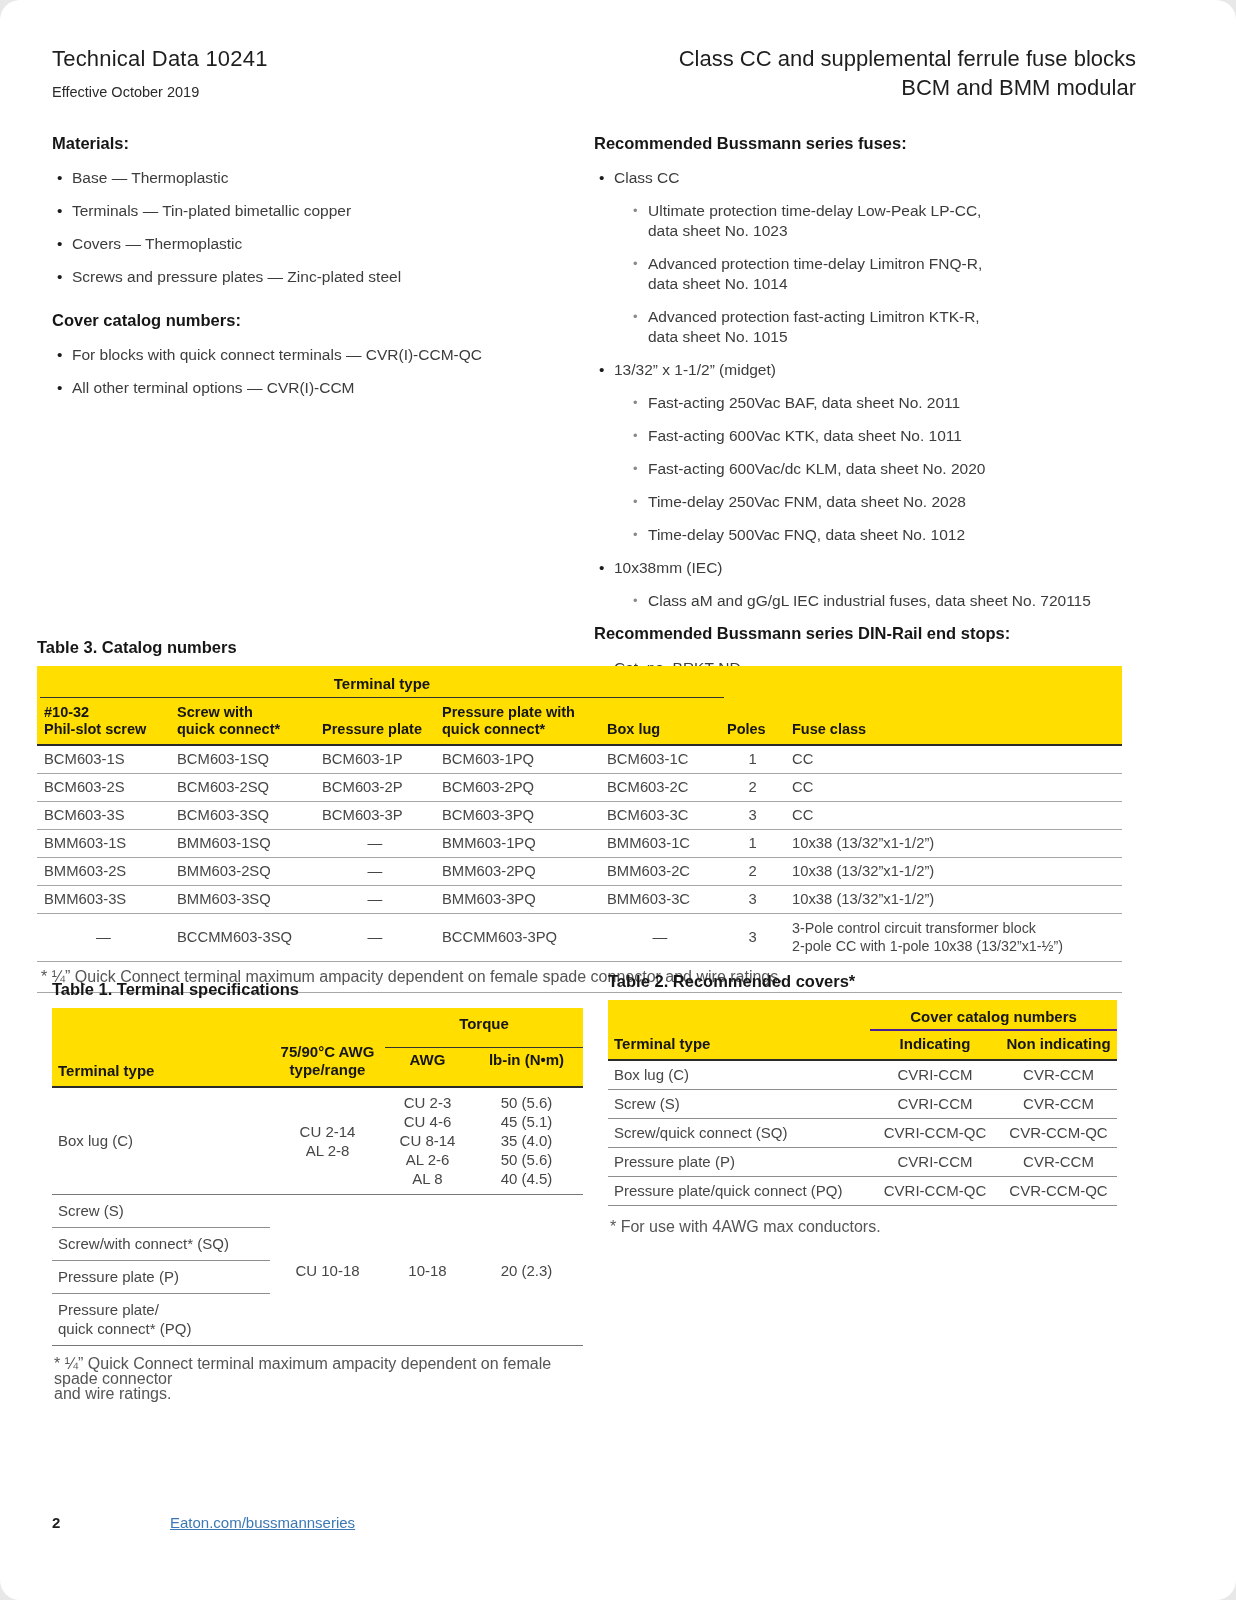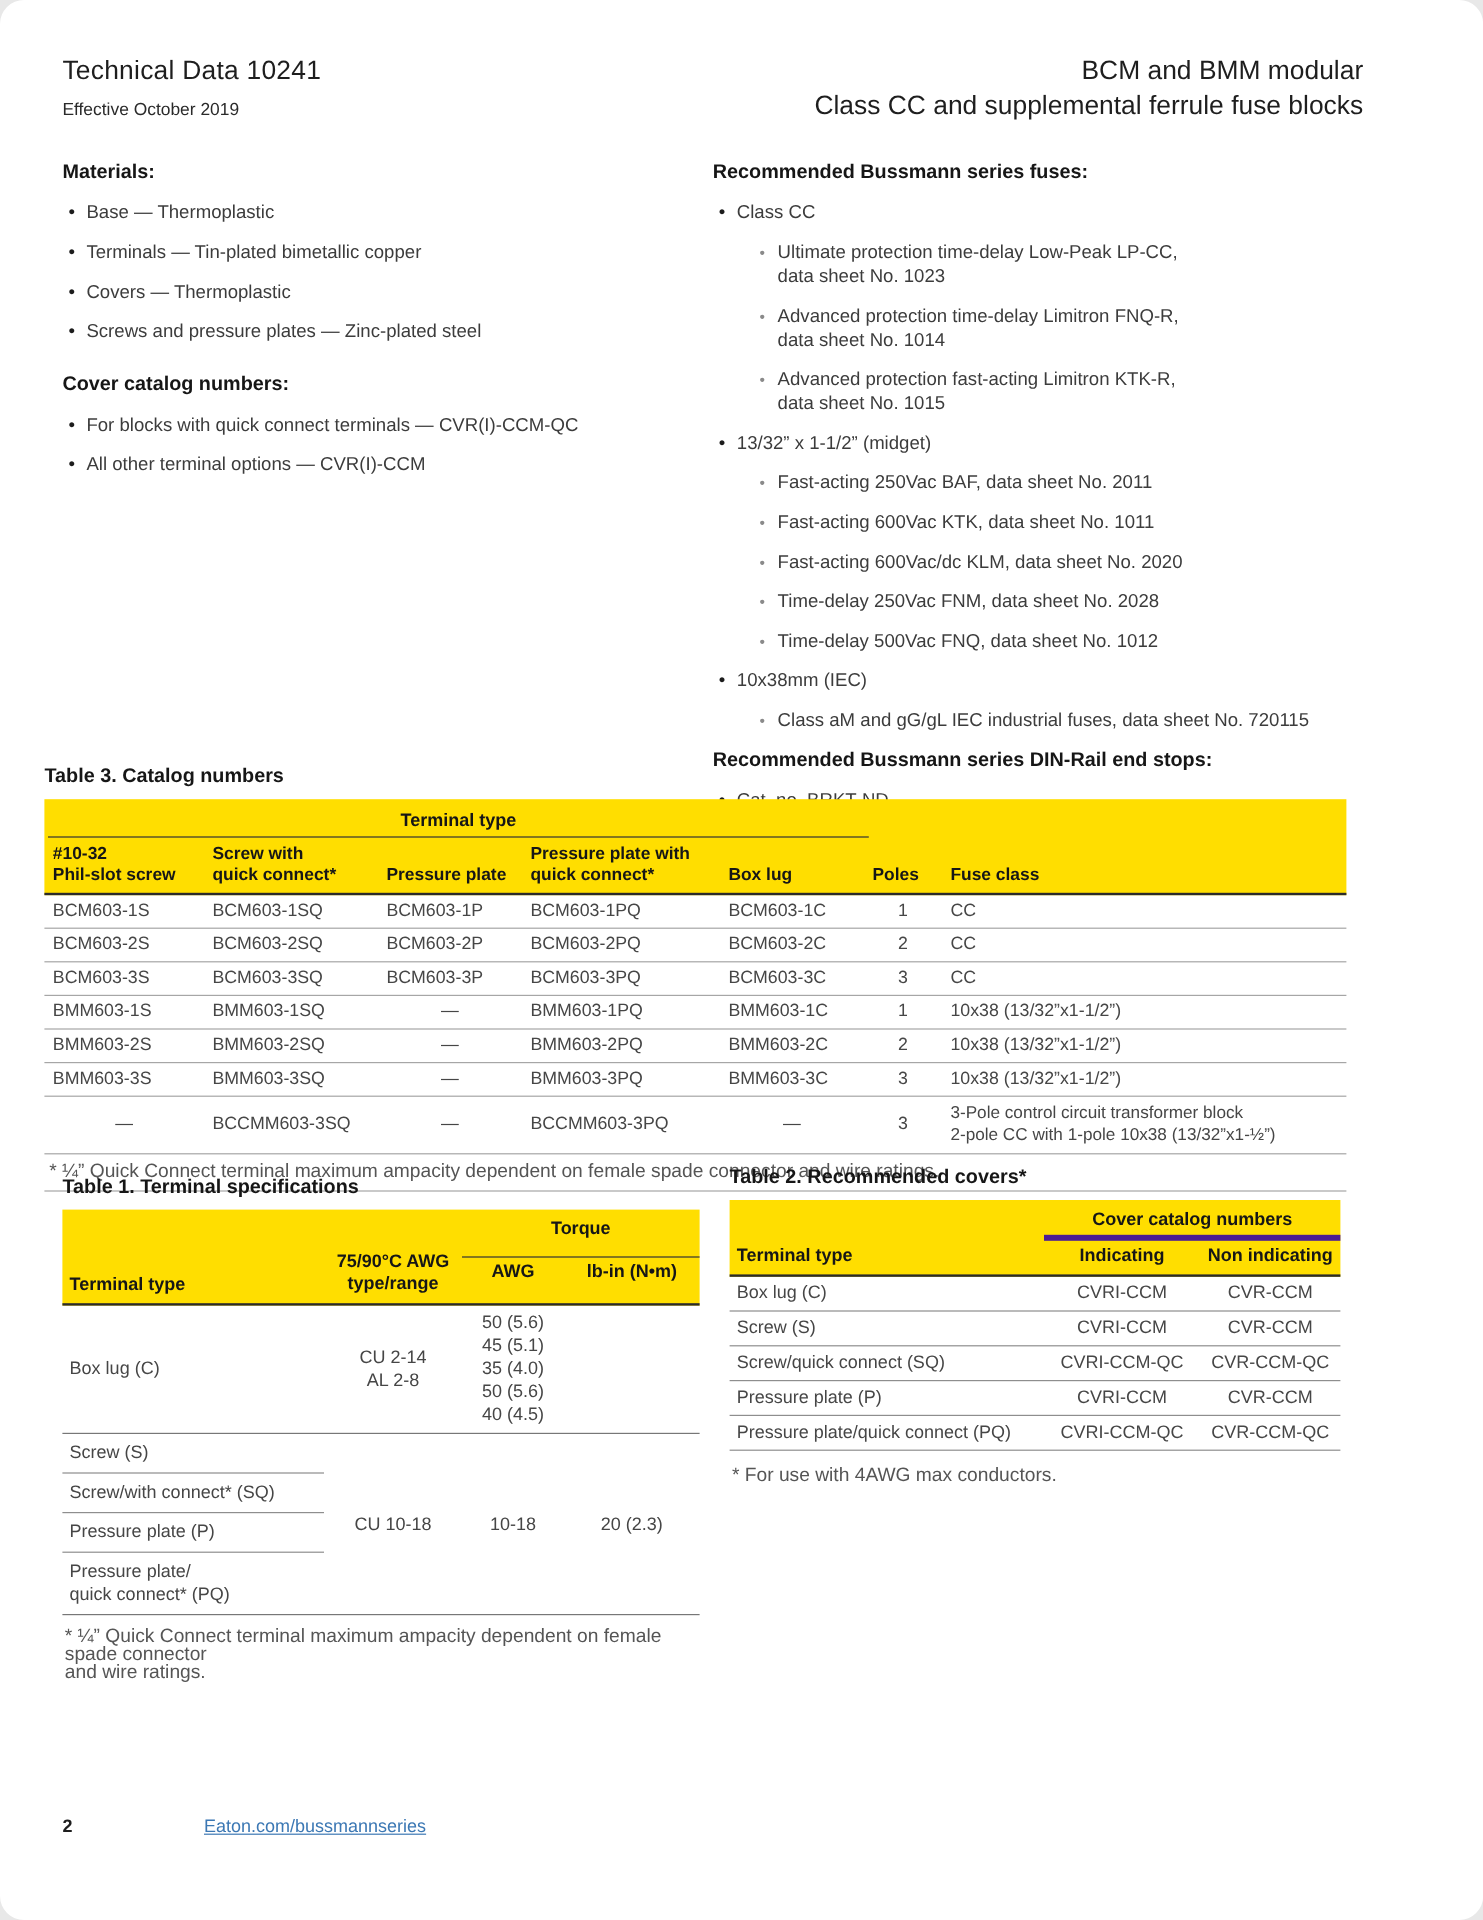--- a/index.html
+++ b/index.html
@@ -60,43 +60,43 @@
   .t1 .cc { text-align:center; align-self:center; line-height:19px; }
   .t1 .grp { border-bottom:1px solid #777; font-size:15px; color:#464646; }
   .t1 .grp .stack > div { padding:6px 0 7px 6px; border-bottom:1px solid #8e8e8e; line-height:19px; }
   .t1 .grp .stack > div:last-child { border-bottom:none; }
   .t1-fnote { margin-top:10px; padding-left:2px; }
   
   .t2 { position:absolute; left:608px; top:972px; width:509px; }
   .t2-grid { display:grid; grid-template-columns:262px 130px 117px; }
   .t2-head { padding-top:8px; font-weight:bold; font-size:15px; color:#161616; }
   .t2-head .tt { grid-row:1 / span 2; align-self:end; padding:0 0 7px 6px; }
-  .t2-head .grp { grid-column:2 / span 2; text-align:center; padding-bottom:4px; border-bottom:5px solid #4c1d95; }
+  .t2-head .grp { grid-column:2 / span 2; text-align:center; padding-bottom:4px; border-bottom:2px solid #4c1d95; }
   .t2-head .sub { text-align:center; padding:4px 0 7px 0; }
   .t2 .row { border-bottom:1px solid #8e8e8e; padding:5px 0 6px 0; font-size:15px; color:#464646; }
   .t2 .row > div:first-child { padding-left:6px; }
   .t2 .cc { text-align:center; }
   .t2-fnote { margin-top:13px; padding-left:2px; }
   
   .footer { position:absolute; left:52px; top:1514px; font-size:15px; }
   .pageno { font-weight:bold; color:#1e1e1e; display:inline-block; width:118px; }
   .flink { color:#3c78b4; text-decoration:underline; cursor:pointer; }
 </style>
 </head>
 <body>
 
 <div class="page">
 
   <div class="hdr-left">
     <div class="hdr-title">Technical Data 10241</div>
     <div class="hdr-sub">Effective October 2019</div>
   </div>
   <div class="hdr-right">
+    <div>Class CC and supplemental ferrule fuse blocks</div>
     <div>BCM and BMM modular</div>
-    <div>Class CC and supplemental ferrule fuse blocks</div>
   </div>
 
   <div class="col-left">
     <div class="h3">Materials:</div>
     <div class="bullets">
       <div class="li">
           <span class="b1">•</span>
           <span>Base — Thermoplastic</span>
         </div>
       <div class="li">
@@ -287,20 +287,25 @@
       <div class="tr2 pre">75/90°C AWG
 type/range</div>
       <div class="torque">Torque</div>
       <div class="sub">AWG</div>
       <div class="sub">lb-in (N•m)</div>
     </div>
     <div class="t1-grid brow">
       <div class="lab">Box lug (C)</div>
       <div class="cc pre">CU 2-14
 AL 2-8</div>
+      <div class="cc pre">CU 2-3
+CU 4-6
+CU 8-14
+AL 2-6
+AL 8</div>
       <div class="cc pre">50 (5.6)
 45 (5.1)
 35 (4.0)
 50 (5.6)
 40 (4.5)</div>
     </div>
     <div class="t1-grid grp">
       <div class="stack">
         <div class="pre">Screw (S)</div>
         <div class="pre">Screw/with connect* (SQ)</div>

